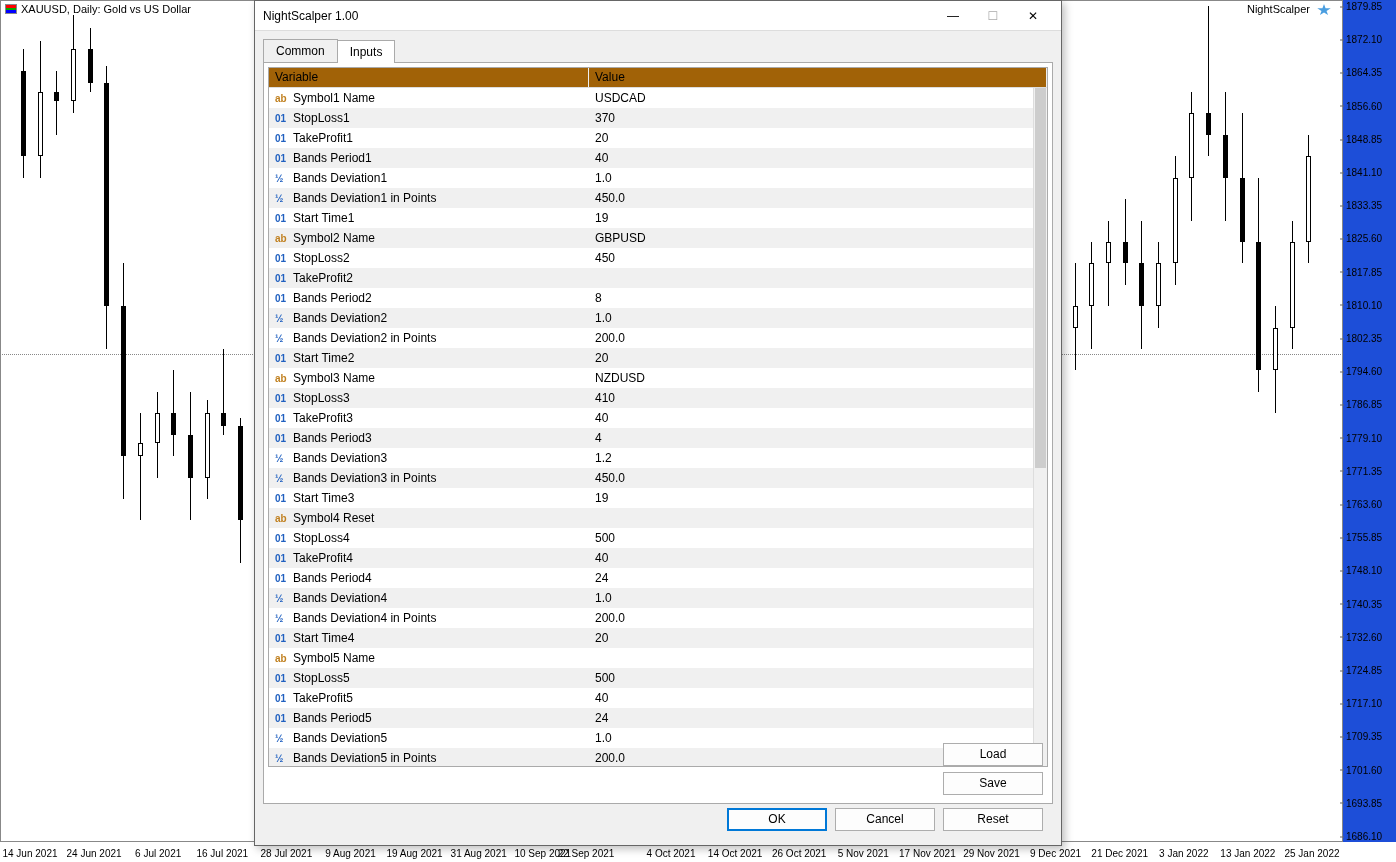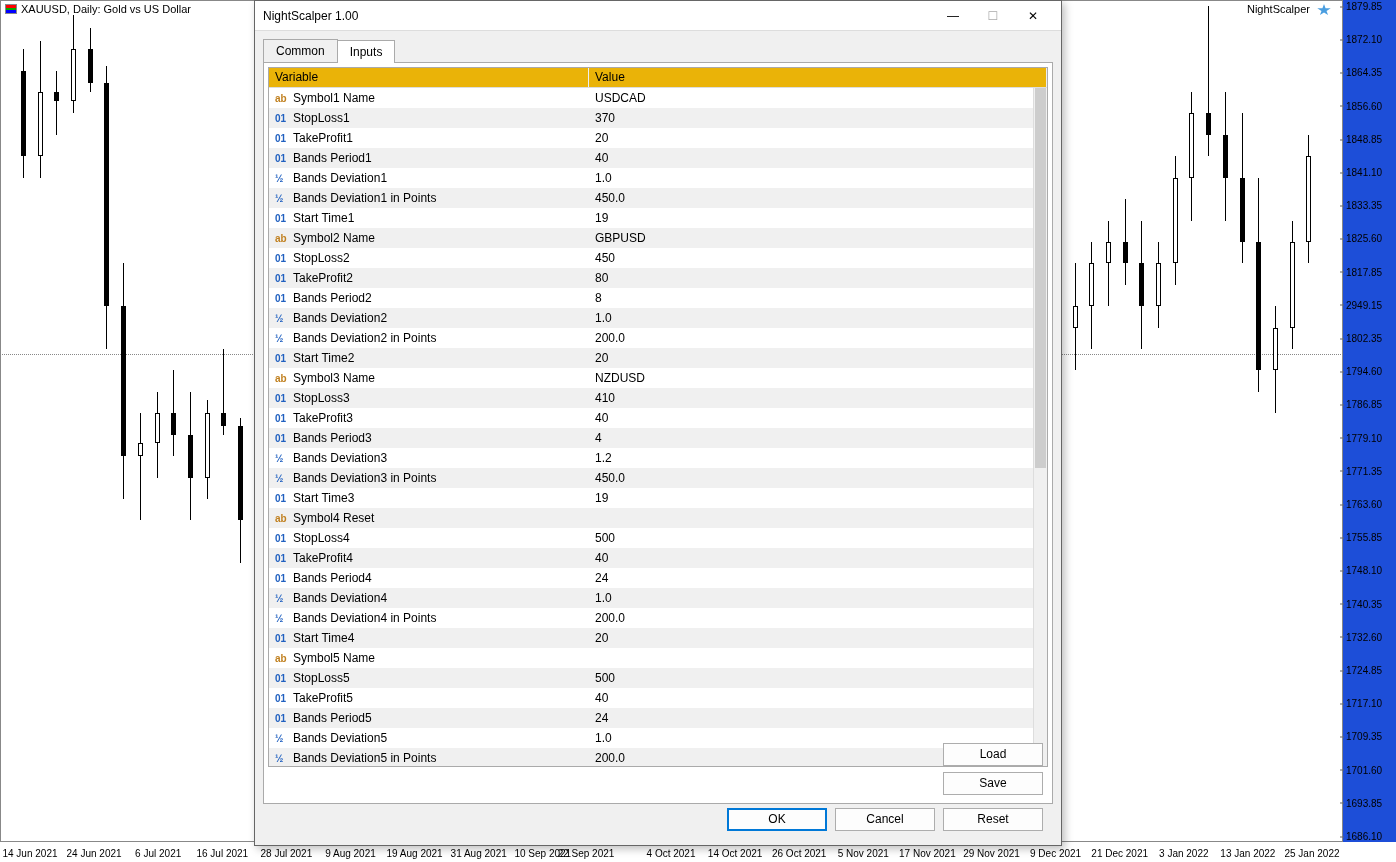--- a/index.html
+++ b/index.html
@@ -34,21 +34,21 @@
 .titlebar .title { font-size: 12px; flex: 1; }
 .titlebar .win-btn { width: 40px; height: 28px; text-align: center; line-height: 28px; font-size: 12px; color: #000; cursor: default; }
 .titlebar .win-btn.disabled { color: #aaa; }
 .tabs { display: flex; padding: 8px 8px 0 8px; }
 .tab { padding: 4px 12px; font-size: 12px; border: 1px solid #aaa; border-bottom: none; background: #f0f0f0; margin-right: -1px; position: relative; }
 .tab.active { background: #fff; z-index: 2; top: 1px; }
 .tab-body { margin: 0 8px 8px 8px; border: 1px solid #aaa; background: #fff; height: 742px; padding: 4px; position: relative; }
 
 
 .grid-wrap { height: 700px; border: 1px solid #aaa; position: relative; background: #fff; overflow: hidden; }
-.grid-header { display: flex; height: 20px; background: #eab308; border-bottom: 1px solid #ddd; font-size: 12px; }
+.grid-header { display: flex; height: 20px; background: #a16207; border-bottom: 1px solid #ddd; font-size: 12px; }
 .grid-header .col { padding: 2px 6px; border-right: 1px solid #eee; }
 .col-var { width: 320px; }
 .col-val { flex: 1; }
 .grid-rows { position: absolute; top: 20px; left: 0; right: 14px; bottom: 0; overflow: hidden; }
 .grid-row { display: flex; height: 20px; font-size: 12px; align-items: center; }
 .grid-row:nth-child(even) { background: #f0f0f0; }
 .grid-row .col { padding: 0 6px; }
 .type-icon { display: inline-block; width: 18px; font-size: 10px; font-weight: bold; text-align: left; }
 .type-ab { color: #c08020; }
 .type-01 { color: #2060c0; }
@@ -397,21 +397,21 @@
 <div class="price-axis" id="price-axis">
     <div class="price-tick" style="top: 6px;">1879.85</div>
     <div class="price-tick" style="top: 39.2px;">1872.10</div>
     <div class="price-tick" style="top: 72.4px;">1864.35</div>
     <div class="price-tick" style="top: 105.6px;">1856.60</div>
     <div class="price-tick" style="top: 139px;">1848.85</div>
     <div class="price-tick" style="top: 172px;">1841.10</div>
     <div class="price-tick" style="top: 205.2px;">1833.35</div>
     <div class="price-tick" style="top: 238.4px;">1825.60</div>
     <div class="price-tick" style="top: 271.6px;">1817.85</div>
-    <div class="price-tick" style="top: 304.8px;">2949.15</div>
+    <div class="price-tick" style="top: 304.8px;">1810.10</div>
     <div class="price-tick" style="top: 338px;">1802.35</div>
     <div class="price-tick" style="top: 371.2px;">1794.60</div>
     <div class="price-tick" style="top: 404.4px;">1786.85</div>
     <div class="price-tick" style="top: 437.6px;">1779.10</div>
     <div class="price-tick" style="top: 470.8px;">1771.35</div>
     <div class="price-tick" style="top: 504px;">1763.60</div>
     <div class="price-tick" style="top: 537.2px;">1755.85</div>
     <div class="price-tick" style="top: 570.4px;">1748.10</div>
     <div class="price-tick" style="top: 603.6px;">1740.35</div>
     <div class="price-tick" style="top: 636.8px;">1732.60</div>
@@ -495,21 +495,20 @@
           <div class="grid-row">
             <div class="col col-var"><span class="type-icon type-ab">ab</span><span>Symbol2 Name</span></div>
             <div class="col col-val">GBPUSD</div>
           </div>
           <div class="grid-row">
             <div class="col col-var"><span class="type-icon type-01">01</span><span>StopLoss2</span></div>
             <div class="col col-val">450</div>
           </div>
           <div class="grid-row">
             <div class="col col-var"><span class="type-icon type-01">01</span><span>TakeProfit2</span></div>
-            <div class="col col-val">80</div>
           </div>
           <div class="grid-row">
             <div class="col col-var"><span class="type-icon type-01">01</span><span>Bands Period2</span></div>
             <div class="col col-val">8</div>
           </div>
           <div class="grid-row">
             <div class="col col-var"><span class="type-icon type-12">½</span><span>Bands Deviation2</span></div>
             <div class="col col-val">1.0</div>
           </div>
           <div class="grid-row">

